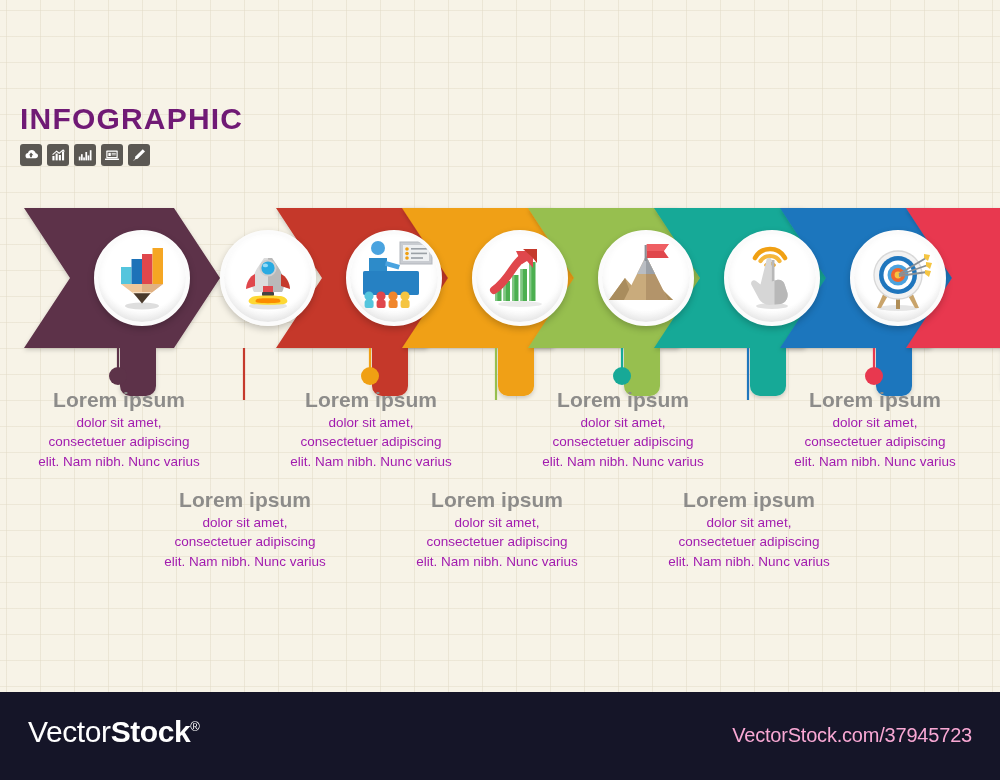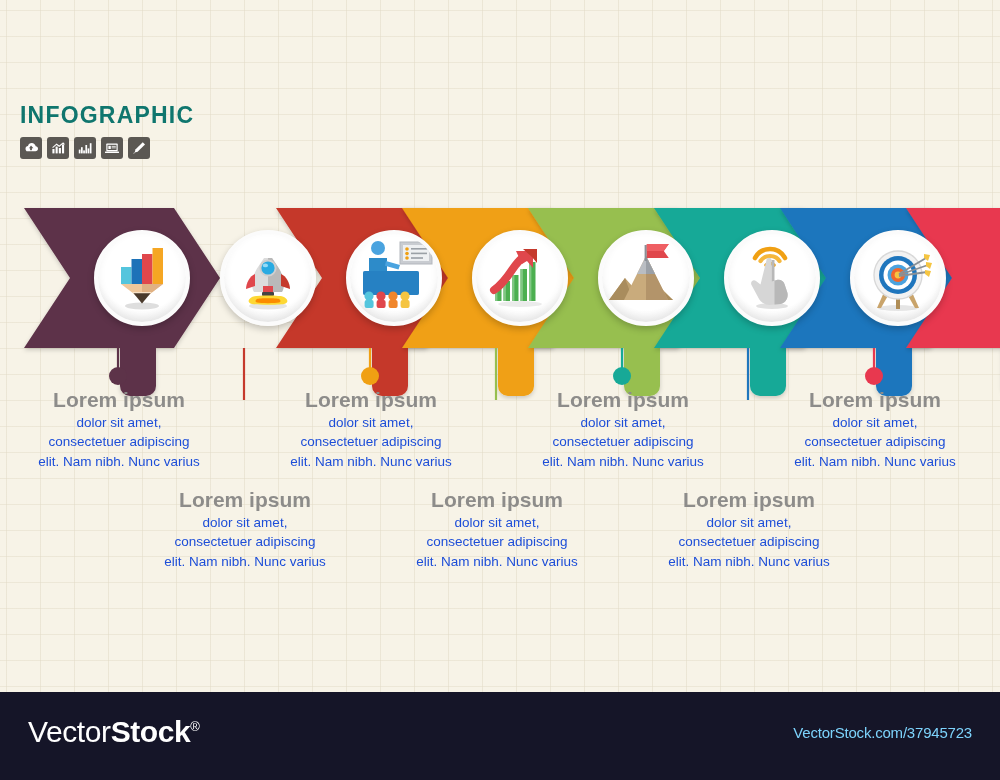--- a/index.html
+++ b/index.html
@@ -19,22 +19,22 @@
   #bg-pattern .pat{
     position:absolute;inset:0;
     background-image:
       repeating-linear-gradient(90deg, rgba(226,219,199,0) 0 6px, rgba(226,219,199,.55) 6px 7px, rgba(226,219,199,0) 7px 34px),
       repeating-linear-gradient(0deg, rgba(226,219,199,0) 0 5px, rgba(226,219,199,.5) 5px 6px, rgba(226,219,199,0) 6px 26px);
   }
 
   
   #header{position:absolute;left:20px;top:104px;z-index:5;}
   #title{
-    font-size:23px;font-weight:bold;letter-spacing:1.2px;
-    color:#0f766e;font-family:"Liberation Sans",sans-serif;
+    font-size:30px;font-weight:bold;letter-spacing:1.2px;
+    color:#701a75;font-family:"Liberation Sans",sans-serif;
     line-height:1;
   }
   #header-icons{display:flex;gap:5px;margin-top:10px;}
   .hicon{
     width:22px;height:22px;border-radius:3px;background:#5b5853;
     display:flex;align-items:center;justify-content:center;
   }
   .hicon svg{display:block;}
 
   
@@ -53,39 +53,39 @@
   }
   .node-circle svg{display:block;}
 
   
   .txt{position:absolute;z-index:5;text-align:center;}
   .txt .t-head{
     font-size:21px;color:#8d8c8a;line-height:1.12;
     font-family:"Liberation Sans",sans-serif;white-space:nowrap;font-weight:bold;
   }
   .txt .t-body{
-    font-size:13.5px;color:#1d4ed8;line-height:1.32;margin-top:2px;
+    font-size:13.5px;color:#a21caf;line-height:1.32;margin-top:2px;
     font-family:"Liberation Sans",sans-serif;white-space:nowrap;
   }
 
   
   #footer{
     position:absolute;left:0;top:692px;width:1000px;height:88px;
     background:#151528;z-index:20;text-align:right;
   }
   #vs-logo{
     position:absolute;left:28px;top:23px;
     font-size:30px;color:#ffffff;letter-spacing:-.4px;
     font-family:"Liberation Sans",sans-serif;
   }
   #vs-logo .b{font-weight:bold;}
   #vs-logo .reg{font-size:13px;vertical-align:super;}
   #vs-url{
     position:absolute;right:28px;top:32px;
-    font-size:15px;color:#7dd3fc;letter-spacing:-.2px;
+    font-size:20px;color:#f9a8d4;letter-spacing:-.2px;
     font-family:"Liberation Sans",sans-serif;
   }
 </style>
 </head>
 <body>
 
 <div id="bg-pattern">
   <div class="pat"></div>
 </div>
 

